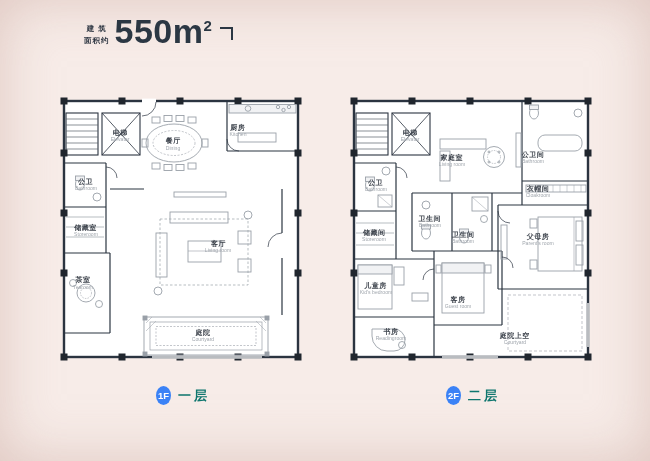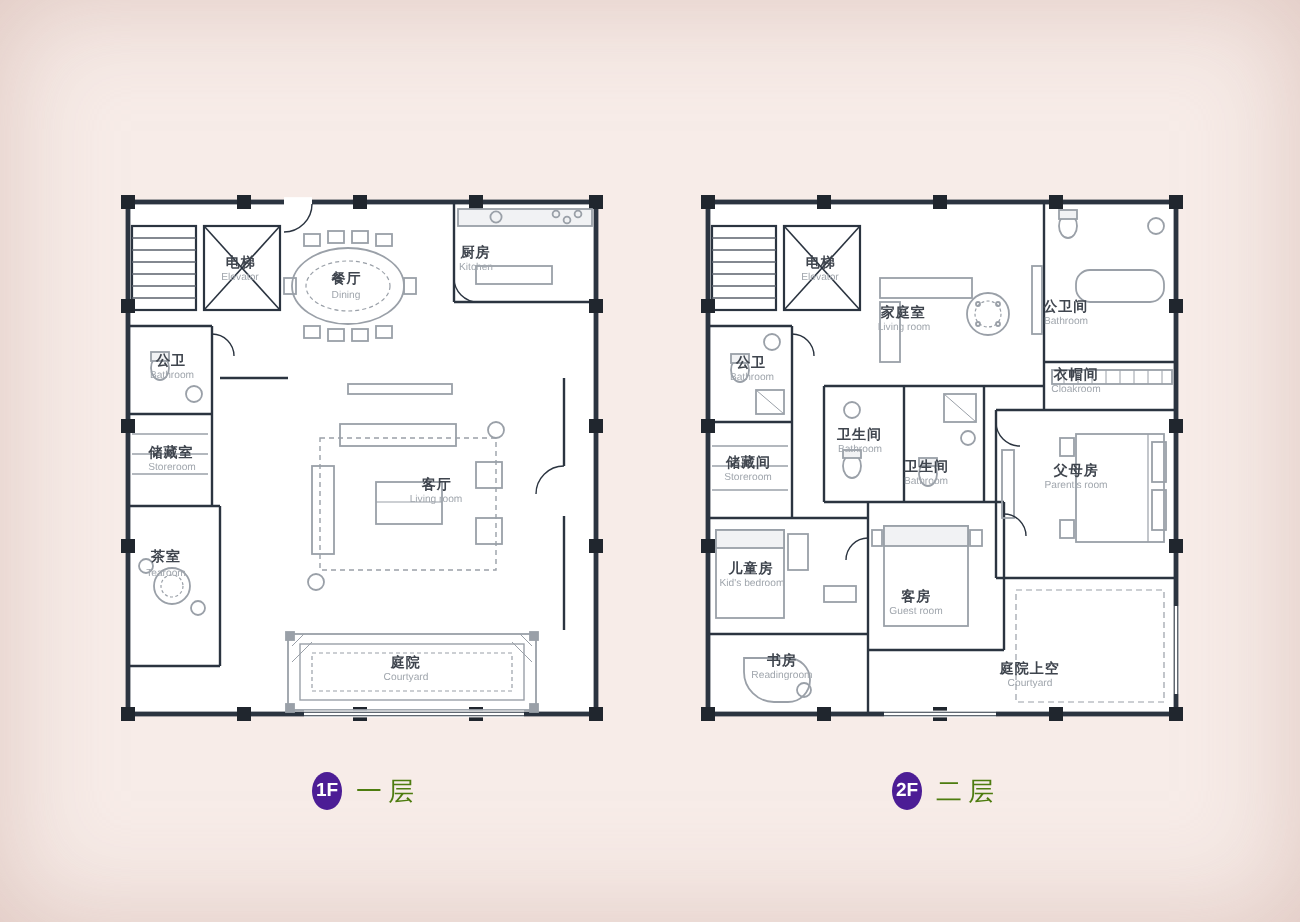--- a/index.html
+++ b/index.html
@@ -20,31 +20,39 @@
   .plan1 { left:52px; top:93px; }
   .plan2 { left:342px; top:93px; }
   .plan-svg { position:absolute; left:0; top:0; width:100%; height:100%; }
   .room-label { position:absolute; transform:translate(-50%,-50%); text-align:center; white-space:nowrap; line-height:1.3; pointer-events:none; }
   .room-label .cn { font-size:7px; color:#3f454e; font-weight:700; letter-spacing:0.5px; }
   .room-label .en { font-size:6px; color:#a0a6ad; transform:scale(0.85); transform-origin:center top; }
   
   .floor-tag { position:absolute; display:flex; align-items:center; gap:7px; }
   .tag1 { left:156px; top:386px; }
   .tag2 { left:446px; top:386px; }
-  .badge { width:15px; height:19px; border-radius:50%; background:#4c1d95; color:#ffffff;
+  .badge { width:15px; height:19px; border-radius:50%; background:#3b82f6; color:#ffffff;
            font-size:9.5px; font-weight:700; display:flex; align-items:center; justify-content:center; }
-  .floor-name { font-size:13px; color:#4d7c0f; letter-spacing:3px; font-weight:400; }
+  .floor-name { font-size:13px; color:#0f766e; letter-spacing:3px; font-weight:700; }
   
   .watermark { position:absolute; right:5px; top:427px; font-size:14.5px; color:#6a6a6a; font-weight:700; letter-spacing:1px; opacity:0.95; }
 </style>
 </head>
 <body>
 
 <div class="page">
 
+  <div class="header">
+    <div class="area-prefix">
+      <div>建 筑</div>
+      <div>面积约</div>
+    </div>
+    <div class="area-value"><span>550m</span><sup>2</sup></div>
+    <div class="corner-mark"></div>
+  </div>
 
   <div class="plan plan1">
     <svg class="plan-svg" viewBox="0 0 258 278">
 
       <g stroke="#2b3440" fill="none">
         <rect x="12" y="8" width="234" height="256" fill="#ffffff" stroke-width="2.4"></rect>
         <g stroke-width="1.2">
           <line x1="12" y1="70" x2="54" y2="70"></line>
           <line x1="12" y1="114" x2="54" y2="114"></line>
           <line x1="54" y1="70" x2="54" y2="160"></line>

